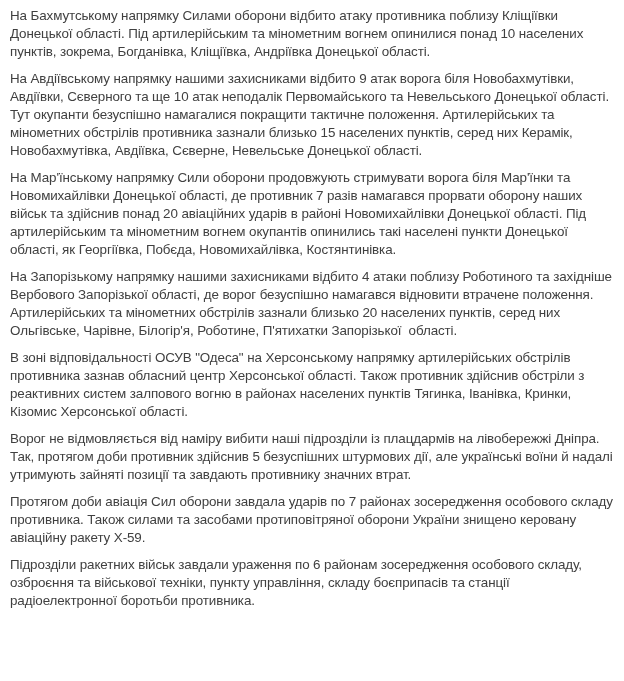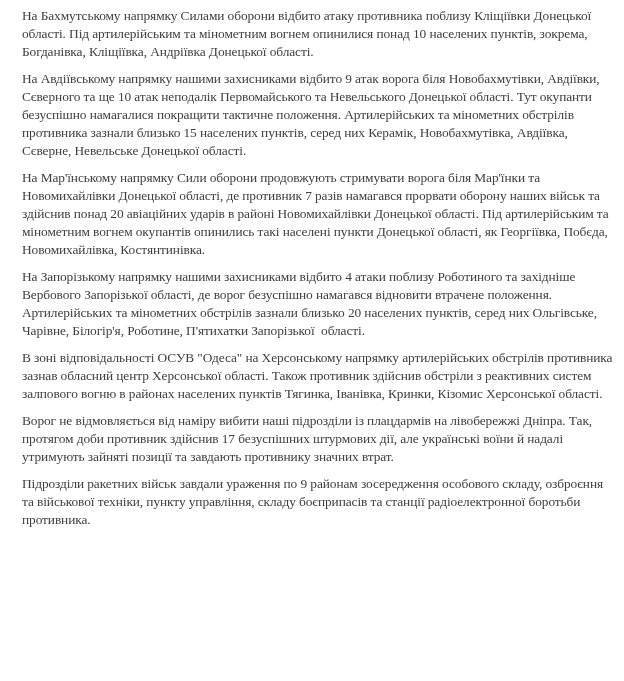--- a/index.html
+++ b/index.html
@@ -10,34 +10,34 @@
   .post-content {
     width: 624px;
     height: 681px;
     box-sizing: border-box;
     background: #ffffff;
     padding: 7px 9px 0 10px;
     overflow: hidden;
     font-family: "Liberation Sans", "DejaVu Sans", sans-serif;
   }
   .report-paragraph {
-    margin: 0 0 9px 12px;
+    margin: 0 0 9px 0;
     font-size: 13.4px;
     line-height: 18px;
     letter-spacing: -0.1px;
     color: #404040;
     white-space: pre-wrap;
     text-align: left;
-    font-family: Liberation Serif, serif;
   }
 </style>
 </head>
 <body>
 
 <div class="post-content">
   <p class="report-paragraph">На Бахмутському напрямку Силами оборони відбито атаку противника поблизу Кліщіївки Донецької області. Під артилерійським та мінометним вогнем опинилися понад 10 населених пунктів, зокрема, Богданівка, Кліщіївка, Андріївка Донецької області.</p>
   <p class="report-paragraph">На Авдіївському напрямку нашими захисниками відбито 9 атак ворога біля Новобахмутівки, Авдіївки, Сєверного та ще 10 атак неподалік Первомайського та Невельського Донецької області. Тут окупанти безуспішно намагалися покращити тактичне положення. Артилерійських та мінометних обстрілів противника зазнали близько 15 населених пунктів, серед них Керамік, Новобахмутівка, Авдіївка, Сєверне, Невельське Донецької області.</p>
   <p class="report-paragraph">На Мар'їнському напрямку Сили оборони продовжують стримувати ворога біля Мар'їнки та Новомихайлівки Донецької області, де противник 7 разів намагався прорвати оборону наших військ та здійснив понад 20 авіаційних ударів в районі Новомихайлівки Донецької області. Під артилерійським та мінометним вогнем окупантів опинились такі населені пункти Донецької області, як Георгіївка, Побєда, Новомихайлівка, Костянтинівка.</p>
   <p class="report-paragraph">На Запорізькому напрямку нашими захисниками відбито 4 атаки поблизу Роботиного та західніше Вербового Запорізької області, де ворог безуспішно намагався відновити втрачене положення. Артилерійських та мінометних обстрілів зазнали близько 20 населених пунктів, серед них Ольгівське, Чарівне, Білогір'я, Роботине, П'ятихатки Запорізької  області.</p>
   <p class="report-paragraph">В зоні відповідальності ОСУВ "Одеса" на Херсонському напрямку артилерійських обстрілів противника зазнав обласний центр Херсонської області. Також противник здійснив обстріли з реактивних систем залпового вогню в районах населених пунктів Тягинка, Іванівка, Кринки, Кізомис Херсонської області.</p>
-  <p class="report-paragraph">Ворог не відмовляється від наміру вибити наші підрозділи із плацдармів на лівобережжі Дніпра. Так, протягом доби противник здійснив 17 безуспішних штурмових дії, але українські воїни й надалі утримують зайняті позиції та завдають противнику значних втрат.</p>
-  <p class="report-paragraph">Підрозділи ракетних військ завдали ураження по 9 районам зосередження особового складу, озброєння та військової техніки, пункту управління, складу боєприпасів та станції радіоелектронної боротьби противника.</p>
+  <p class="report-paragraph">Ворог не відмовляється від наміру вибити наші підрозділи із плацдармів на лівобережжі Дніпра. Так, протягом доби противник здійснив 5 безуспішних штурмових дії, але українські воїни й надалі утримують зайняті позиції та завдають противнику значних втрат.</p>
+  <p class="report-paragraph">Протягом доби авіація Сил оборони завдала ударів по 7 районах зосередження особового складу противника. Також силами та засобами протиповітряної оборони України знищено керовану авіаційну ракету Х-59.</p>
+  <p class="report-paragraph">Підрозділи ракетних військ завдали ураження по 6 районам зосередження особового складу, озброєння та військової техніки, пункту управління, складу боєприпасів та станції радіоелектронної боротьби противника.</p>
 </div>
 
 </body></html>

